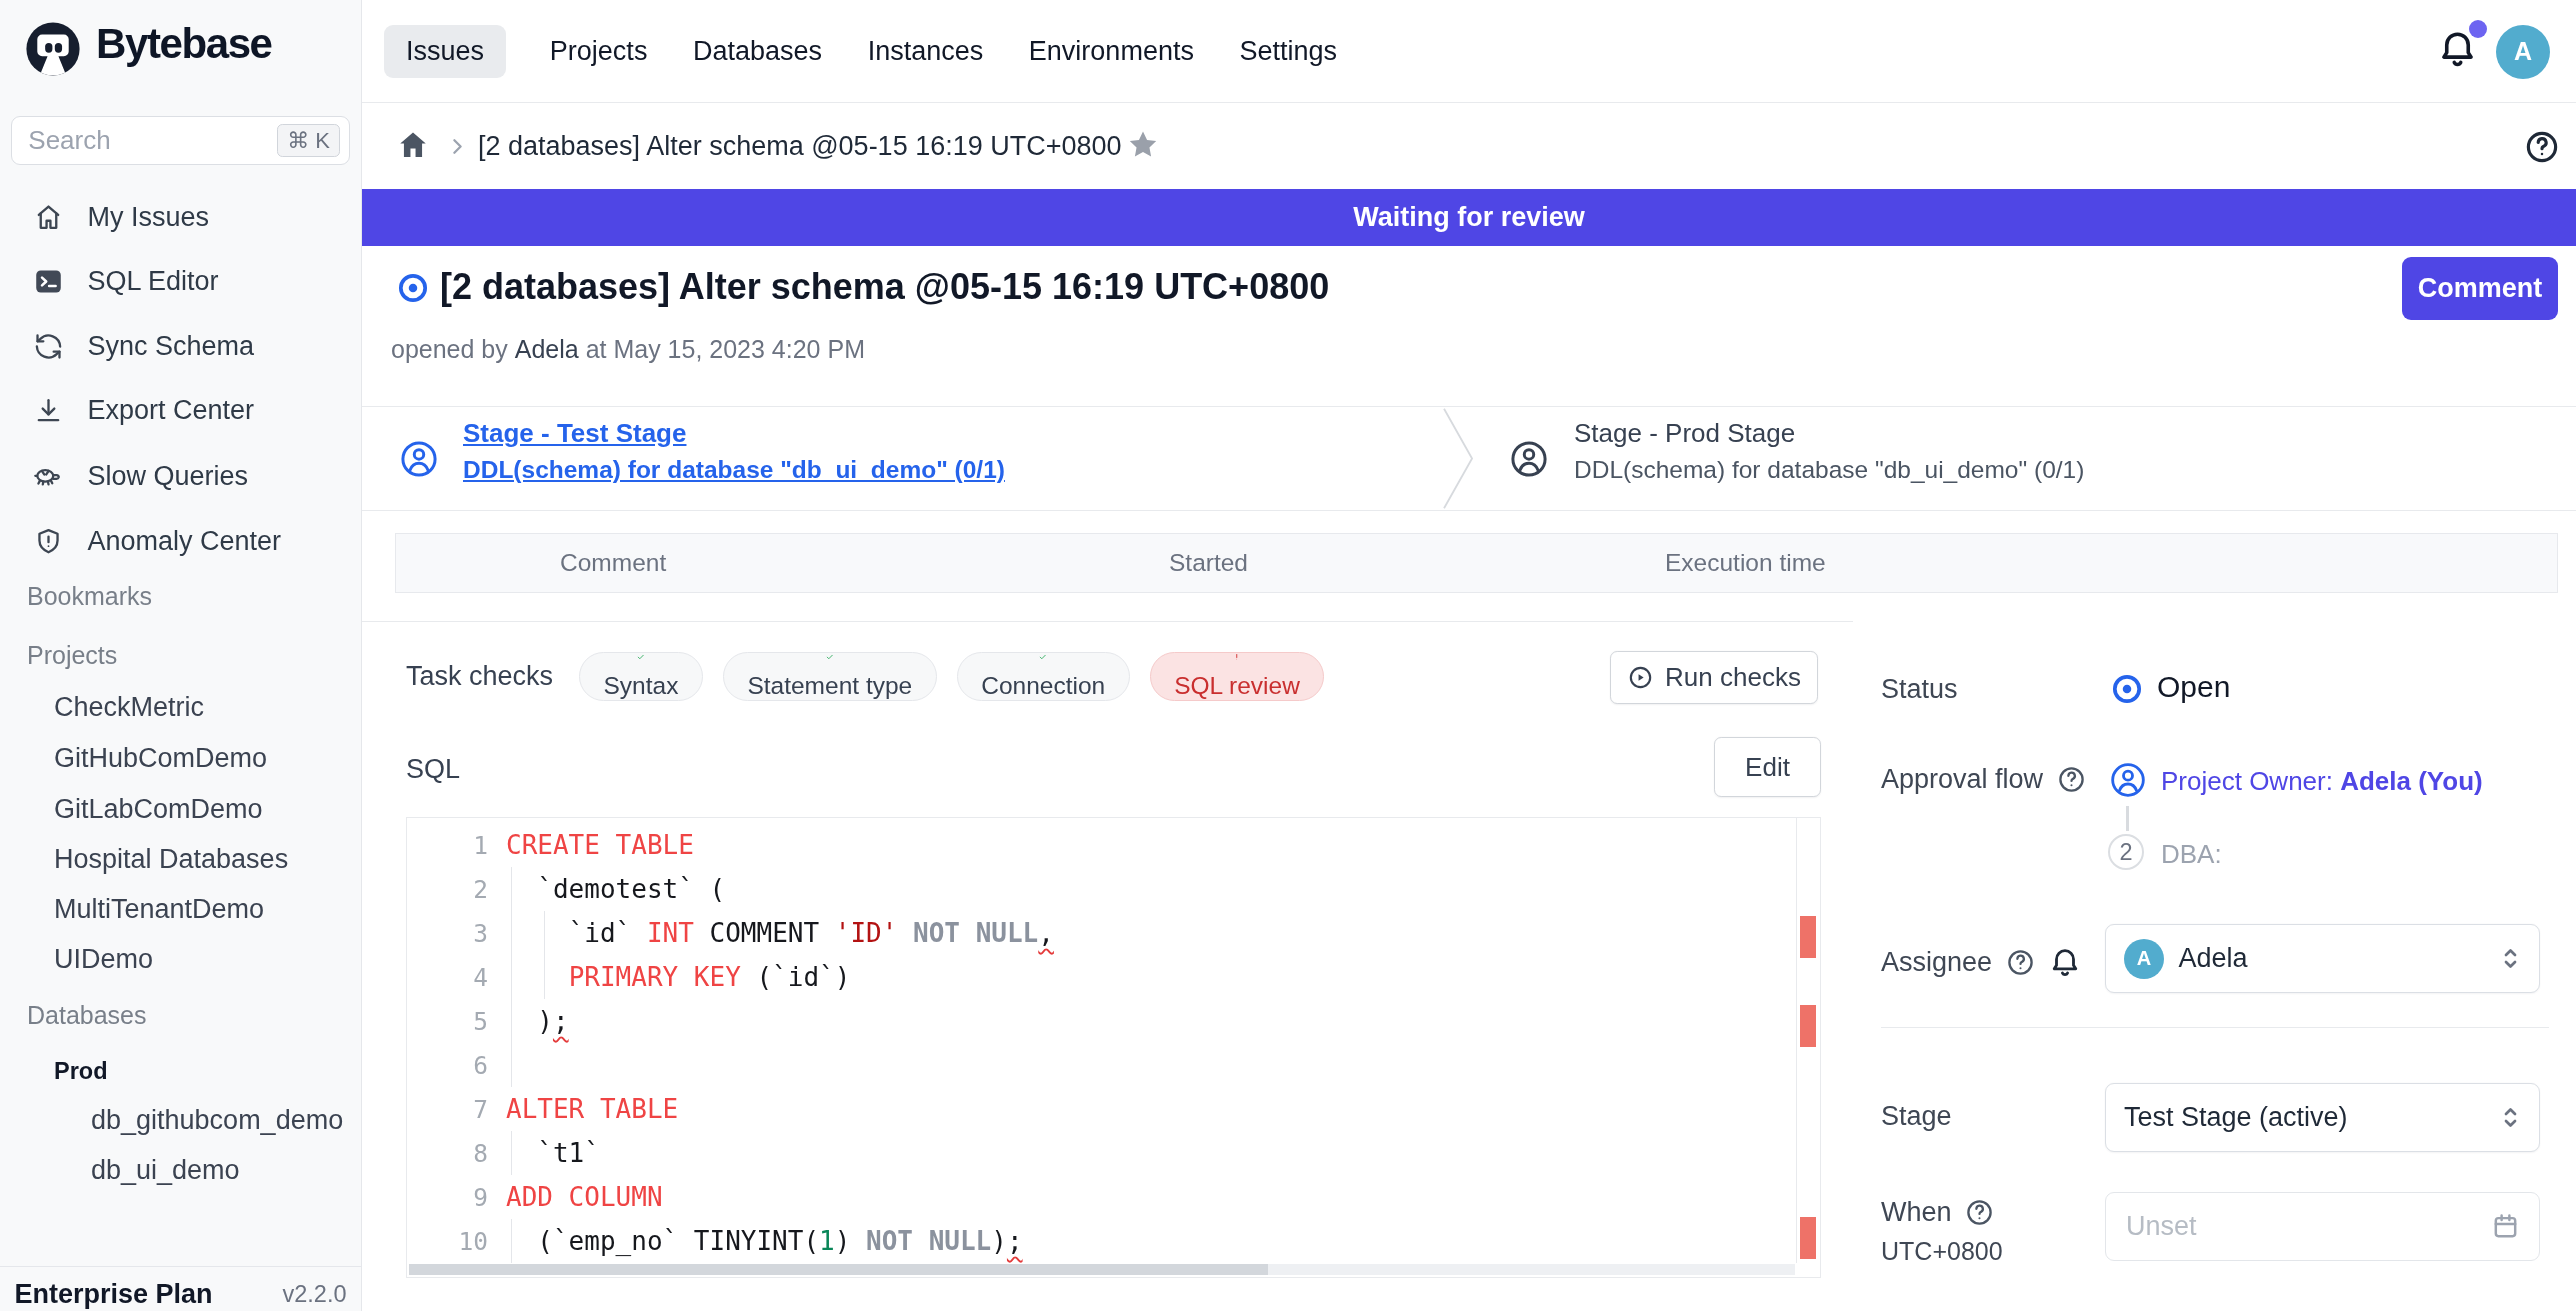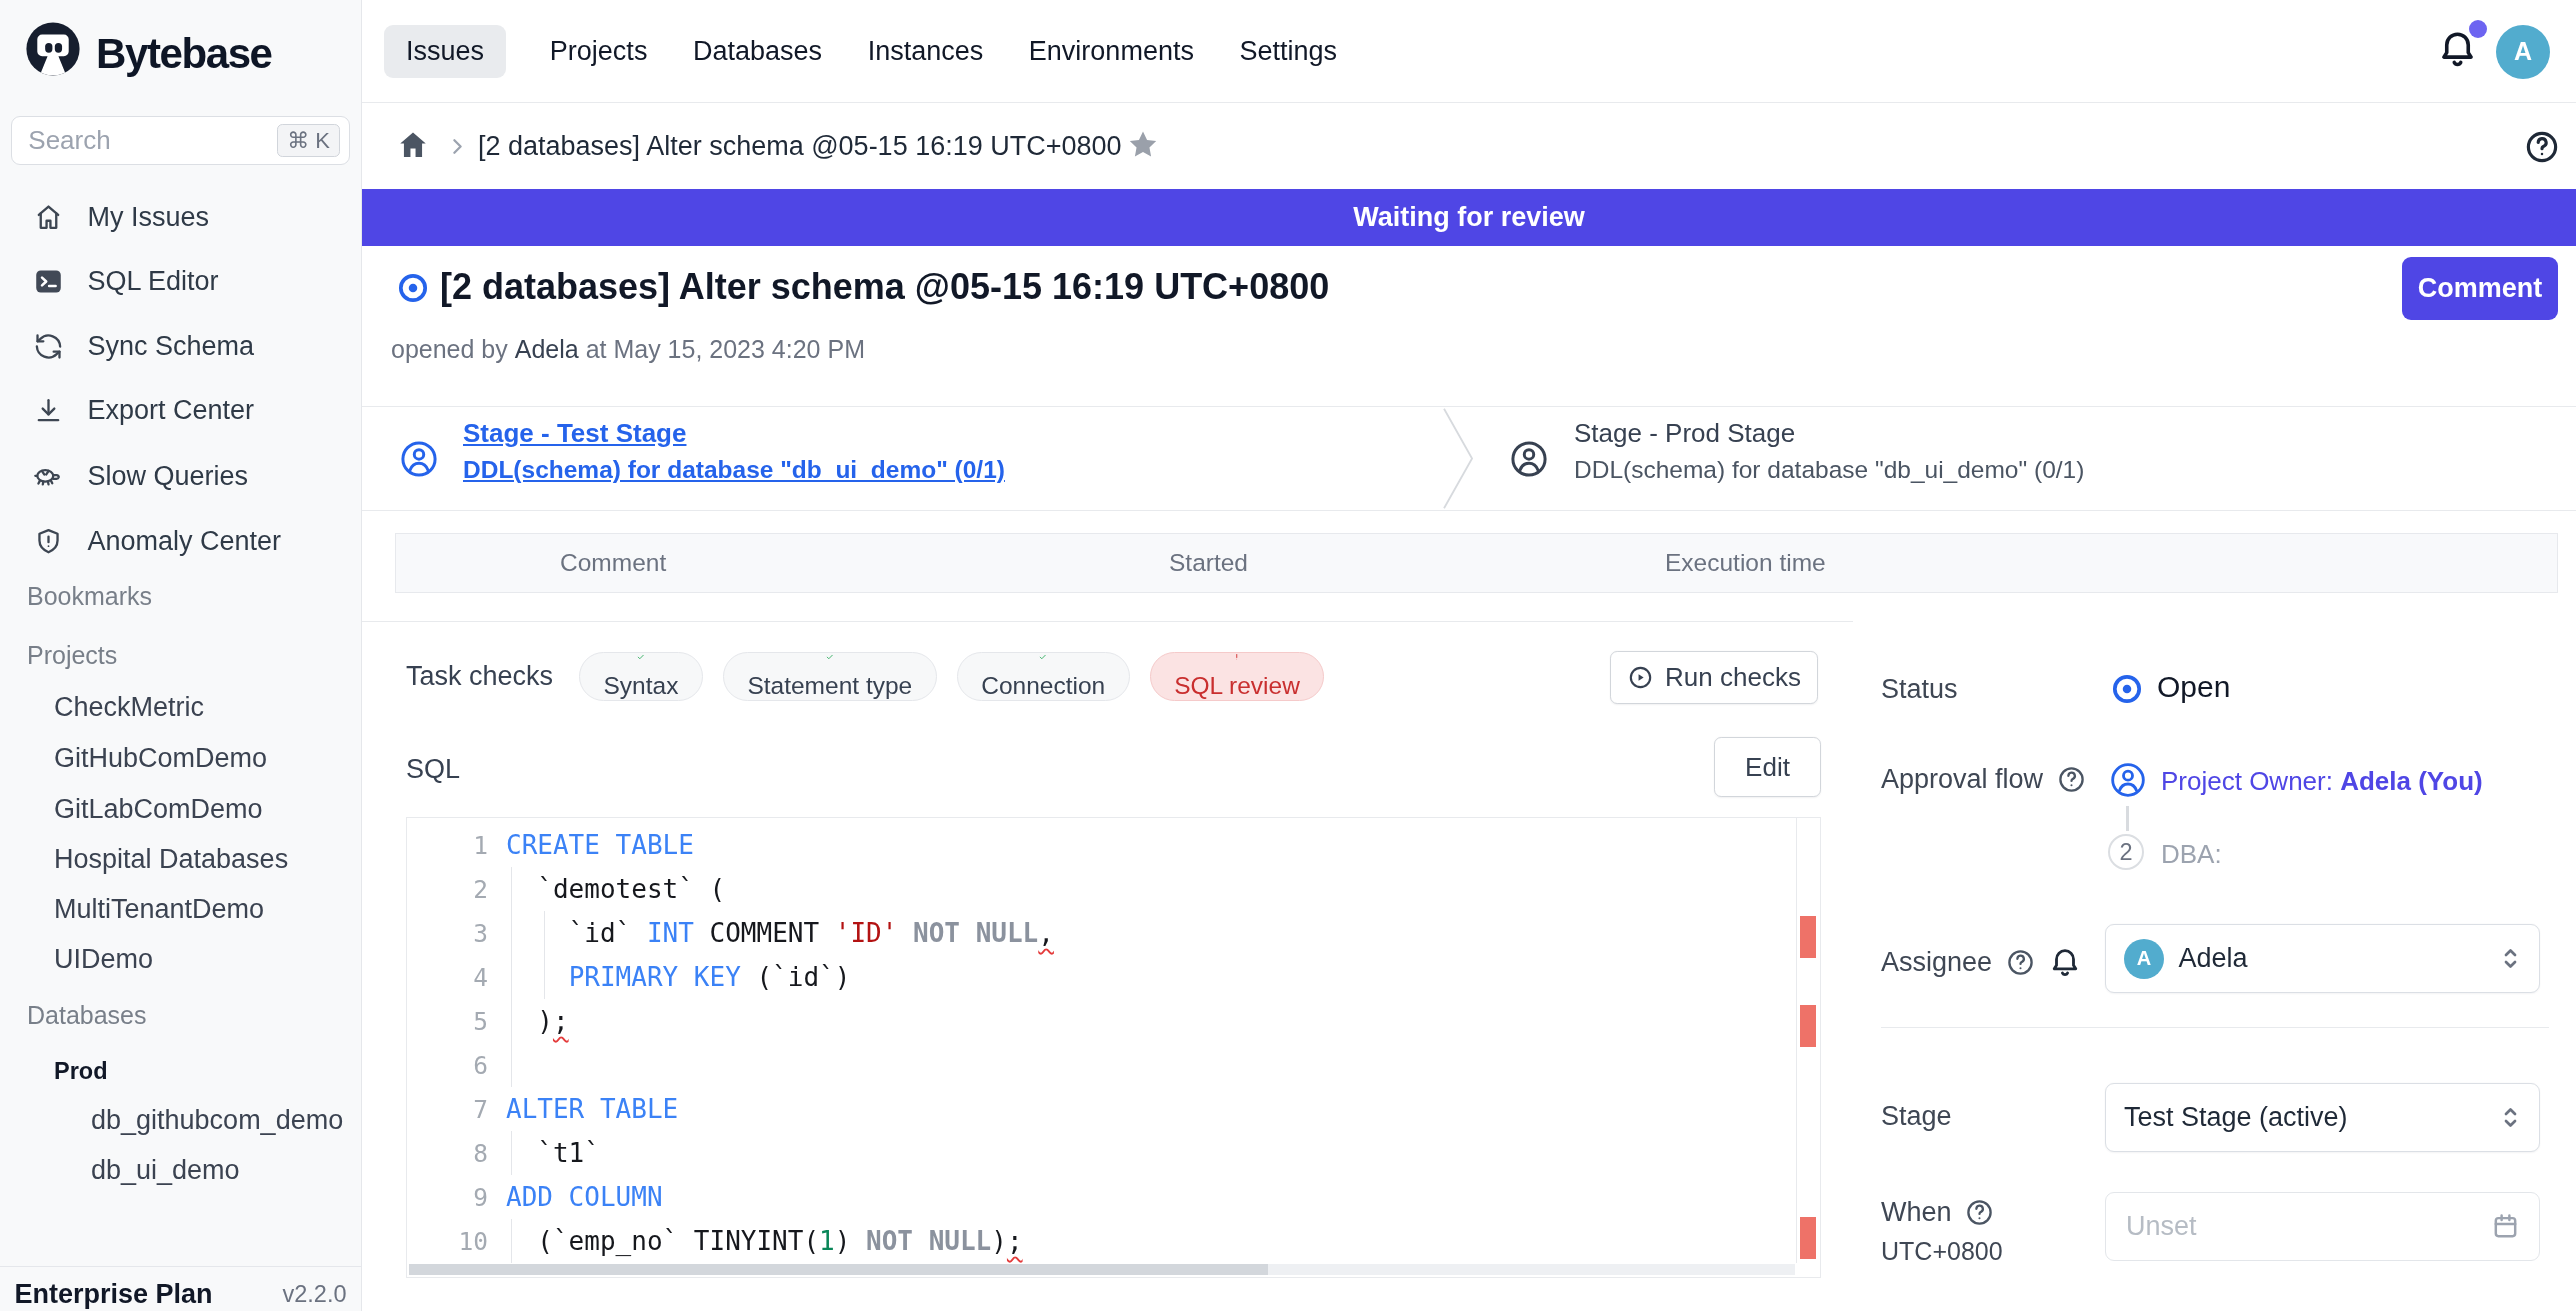--- a/index.html
+++ b/index.html
@@ -2,21 +2,21 @@
 <html style="font-size:14.5px"><head>
 <meta charset="utf-8">
 <style>
   html,body{margin:0;padding:0;background:#fff;}
   #root{position:relative;width:2576px;height:1312px;overflow:hidden;background:#fff;
         font-family:"Liberation Sans",sans-serif;color:#1f2937;}
   .abs{position:absolute;}
   svg.ic{fill:none;stroke:currentColor;stroke-width:1.8;stroke-linecap:round;stroke-linejoin:round;display:block;}
   
   #sidebar{position:absolute;left:0;top:0;width:362px;height:1312px;background:#f8f9fa;border-right:0.9px solid #e5e7eb;box-sizing:border-box;}
-  .logo{left:23.5px;top:20px;display:flex;align-items:flex-end;gap:14.5px;cursor:pointer;}
+  .logo{left:23.5px;top:20px;display:flex;align-items:flex-start;gap:14.5px;cursor:pointer;}
   .logoword{font-size:42px;font-weight:800;color:#0e1626;letter-spacing:-1.4px;}
   .searchbox{left:11px;top:116px;width:339px;height:49px;background:#fff;border:1.4px solid #dcdfe4;border-radius:9px;display:flex;align-items:center;box-sizing:border-box;}
   .searchbox input{flex:1;border:none;outline:none;background:transparent;font-family:"Liberation Sans",sans-serif;font-size:26px;color:#374151;padding:0 0 0 16.3px;min-width:0;}
   .searchbox input::placeholder{color:#9ca3af;}
   .kbd{margin-right:9px;border:0.9px solid #d1d5db;background:#f3f4f6;border-radius:5.4px;padding:2.7px 9px;font-size:22px;color:#6b7280;white-space:nowrap;}
   .mitem{position:absolute;left:0;width:362px;height:58px;display:flex;align-items:center;padding-left:33px;gap:23.5px;font-size:27px;color:#2f3a47;box-sizing:border-box;cursor:pointer;}
   .mitem .mic{color:#3d4652;flex:none;}
   .sec{position:absolute;left:27px;font-size:25px;color:#787f89;}
   .pitem{position:absolute;left:54px;font-size:27px;color:#3b4351;cursor:pointer;white-space:nowrap;}
   .dbitem{position:absolute;left:91px;font-size:27px;color:#3b4351;cursor:pointer;white-space:nowrap;}
@@ -64,21 +64,21 @@
   .btn{background:#fff;border:0.9px solid #d2d6db;border-radius:7.2px;box-shadow:0 0.9px 1.8px rgba(16,24,40,.06);display:flex;align-items:center;justify-content:center;gap:11px;font-size:26px;color:#374151;font-weight:500;cursor:pointer;box-sizing:border-box;}
   #runbtn{position:absolute;left:1610px;top:651px;width:208px;height:53px;}
   
   #sqllabel{position:absolute;left:406px;top:754px;font-size:27px;font-weight:500;color:#374151;}
   #editbtn{position:absolute;left:1714px;top:737px;width:107px;height:60px;}
   #codeblock{position:absolute;left:406px;top:817px;width:1415px;height:461px;border:0.9px solid #e8eaed;background:#fff;box-sizing:border-box;font-family:"DejaVu Sans Mono","Liberation Mono",monospace;font-size:26px;}
   #codelines{position:absolute;left:0;top:5.4px;right:0;}
   .cl{position:relative;height:44px;display:flex;align-items:center;}
   .ln{width:81px;text-align:right;color:#a4aab2;font-size:24.5px;flex:none;font-family:"DejaVu Sans Mono","Liberation Mono",monospace;}
   .ct{padding-left:18px;white-space:pre;}
-  .kw{color:#3b82f6;} .pl{color:#16181d;} .str{color:#b31212;} .gr{color:#8b929e;font-weight:bold;} .num{color:#098658;}
+  .kw{color:#ef4444;} .pl{color:#16181d;} .str{color:#b31212;} .gr{color:#8b929e;font-weight:bold;} .num{color:#098658;}
   .er{color:#16181d;text-decoration:underline wavy #e43b3b 1.8px;text-underline-offset:6.3px;}
   .g{position:absolute;top:0;bottom:0;width:0.9px;background:#e4e6ea;}
   #ruler{position:absolute;left:1389px;top:0;bottom:14.5px;width:0.9px;background:#e8eaed;}
   .mark{position:absolute;left:1393px;width:16.3px;background:#ee7268;}
   #hscroll{position:absolute;left:1.8px;top:446px;width:1386px;height:11px;background:#eef0f3;}
   #hthumb{width:62%;height:100%;background:#d3d7dc;}
   
   #panel{position:absolute;left:1853px;top:621px;width:723px;height:690px;background:#fff;}
   .plabel{position:absolute;font-size:27px;color:#3f4754;font-weight:500;display:flex;align-items:center;gap:12.7px;white-space:nowrap;}
   .sel{position:absolute;left:252px;width:435px;height:69px;background:#fff;border:0.9px solid #dbdfe5;border-radius:9px;box-shadow:0 0.9px 1.8px rgba(16,24,40,.05);display:flex;align-items:center;padding:0 18px;gap:14.5px;box-sizing:border-box;cursor:pointer;font-size:27px;color:#1f2937;}

